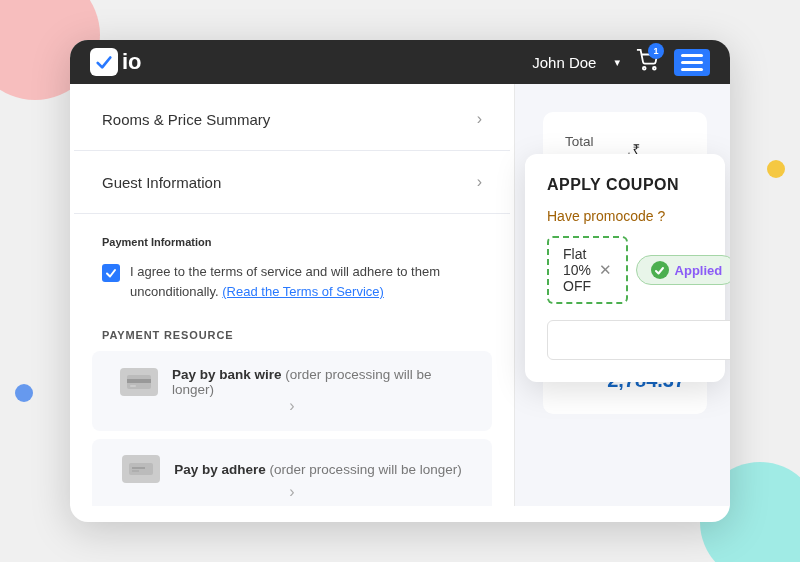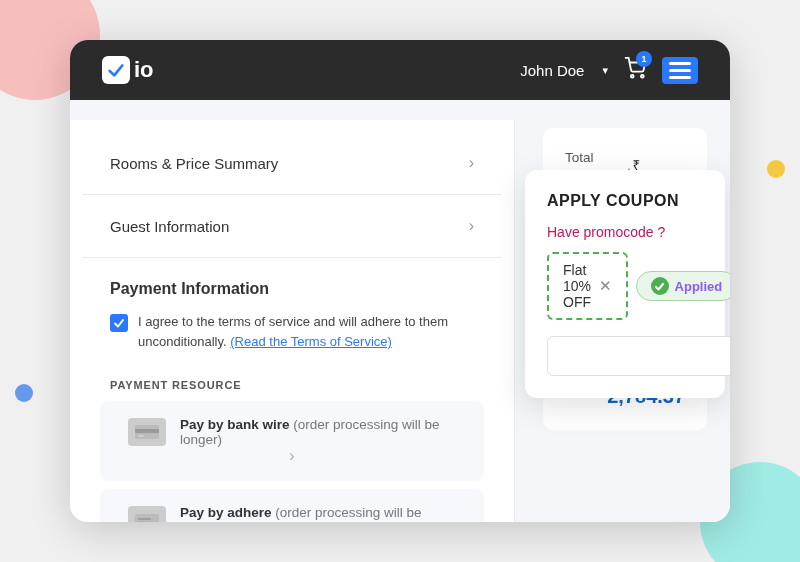--- a/index.html
+++ b/index.html
@@ -61,25 +61,25 @@
       bottom: 40px;
       background: #fff;
       border-radius: 18px;
       overflow: hidden;
       box-shadow: 0 8px 40px rgba(0,0,0,0.18);
     }
 
     
     .navbar {
       background: #2b2b2b;
-      height: 60px;
+      height: 44px;
       display: flex;
       align-items: center;
       justify-content: space-between;
-      padding: 0 32px;
+      padding: 0 20px;
     }
     .navbar-logo {
       display: flex;
       align-items: center;
       color: #fff;
       font-size: 22px;
       font-weight: bold;
       gap: 2px;
     }
     .logo-check {
@@ -142,24 +142,23 @@
     .content {
       display: flex;
       height: calc(100% - 60px);
       background: #f5f6fa;
     }
 
     
     .left-panel {
       flex: 0 0 445px;
       background: #fff;
-      padding: 12px;
+      padding: 4px;
       border-right: 1px solid #e8e8e8;
       overflow-y: auto;
-      margin-top: 20px;
     }
 
     .accordion-item {
       border-bottom: 1px solid #e8eaf0;
     }
     .accordion-header {
       display: flex;
       align-items: center;
       justify-content: space-between;
       padding: 22px 28px;
@@ -171,21 +170,21 @@
     }
     .accordion-arrow {
       font-size: 16px;
       color: #999;
     }
 
     .payment-info-section {
       padding: 22px 28px 10px;
     }
     .payment-info-title {
-      font-size: 16px;
+      font-size: 11px;
       font-weight: 600;
       color: #333;
       margin-bottom: 14px;
     }
     .terms-row {
       display: flex;
       align-items: flex-start;
       gap: 10px;
       margin-bottom: 18px;
     }
@@ -298,21 +297,21 @@
     }
     .coupon-title {
       font-size: 16px;
       font-weight: 700;
       color: #222;
       margin-bottom: 14px;
       letter-spacing: 0.03em;
     }
     .promo-label {
       font-size: 14px;
-      color: #be185d;
+      color: #a16207;
       margin-bottom: 12px;
     }
     .coupon-applied-row {
       display: flex;
       align-items: center;
       gap: 8px;
       margin-bottom: 16px;
     }
     .coupon-tag {
       display: flex;

